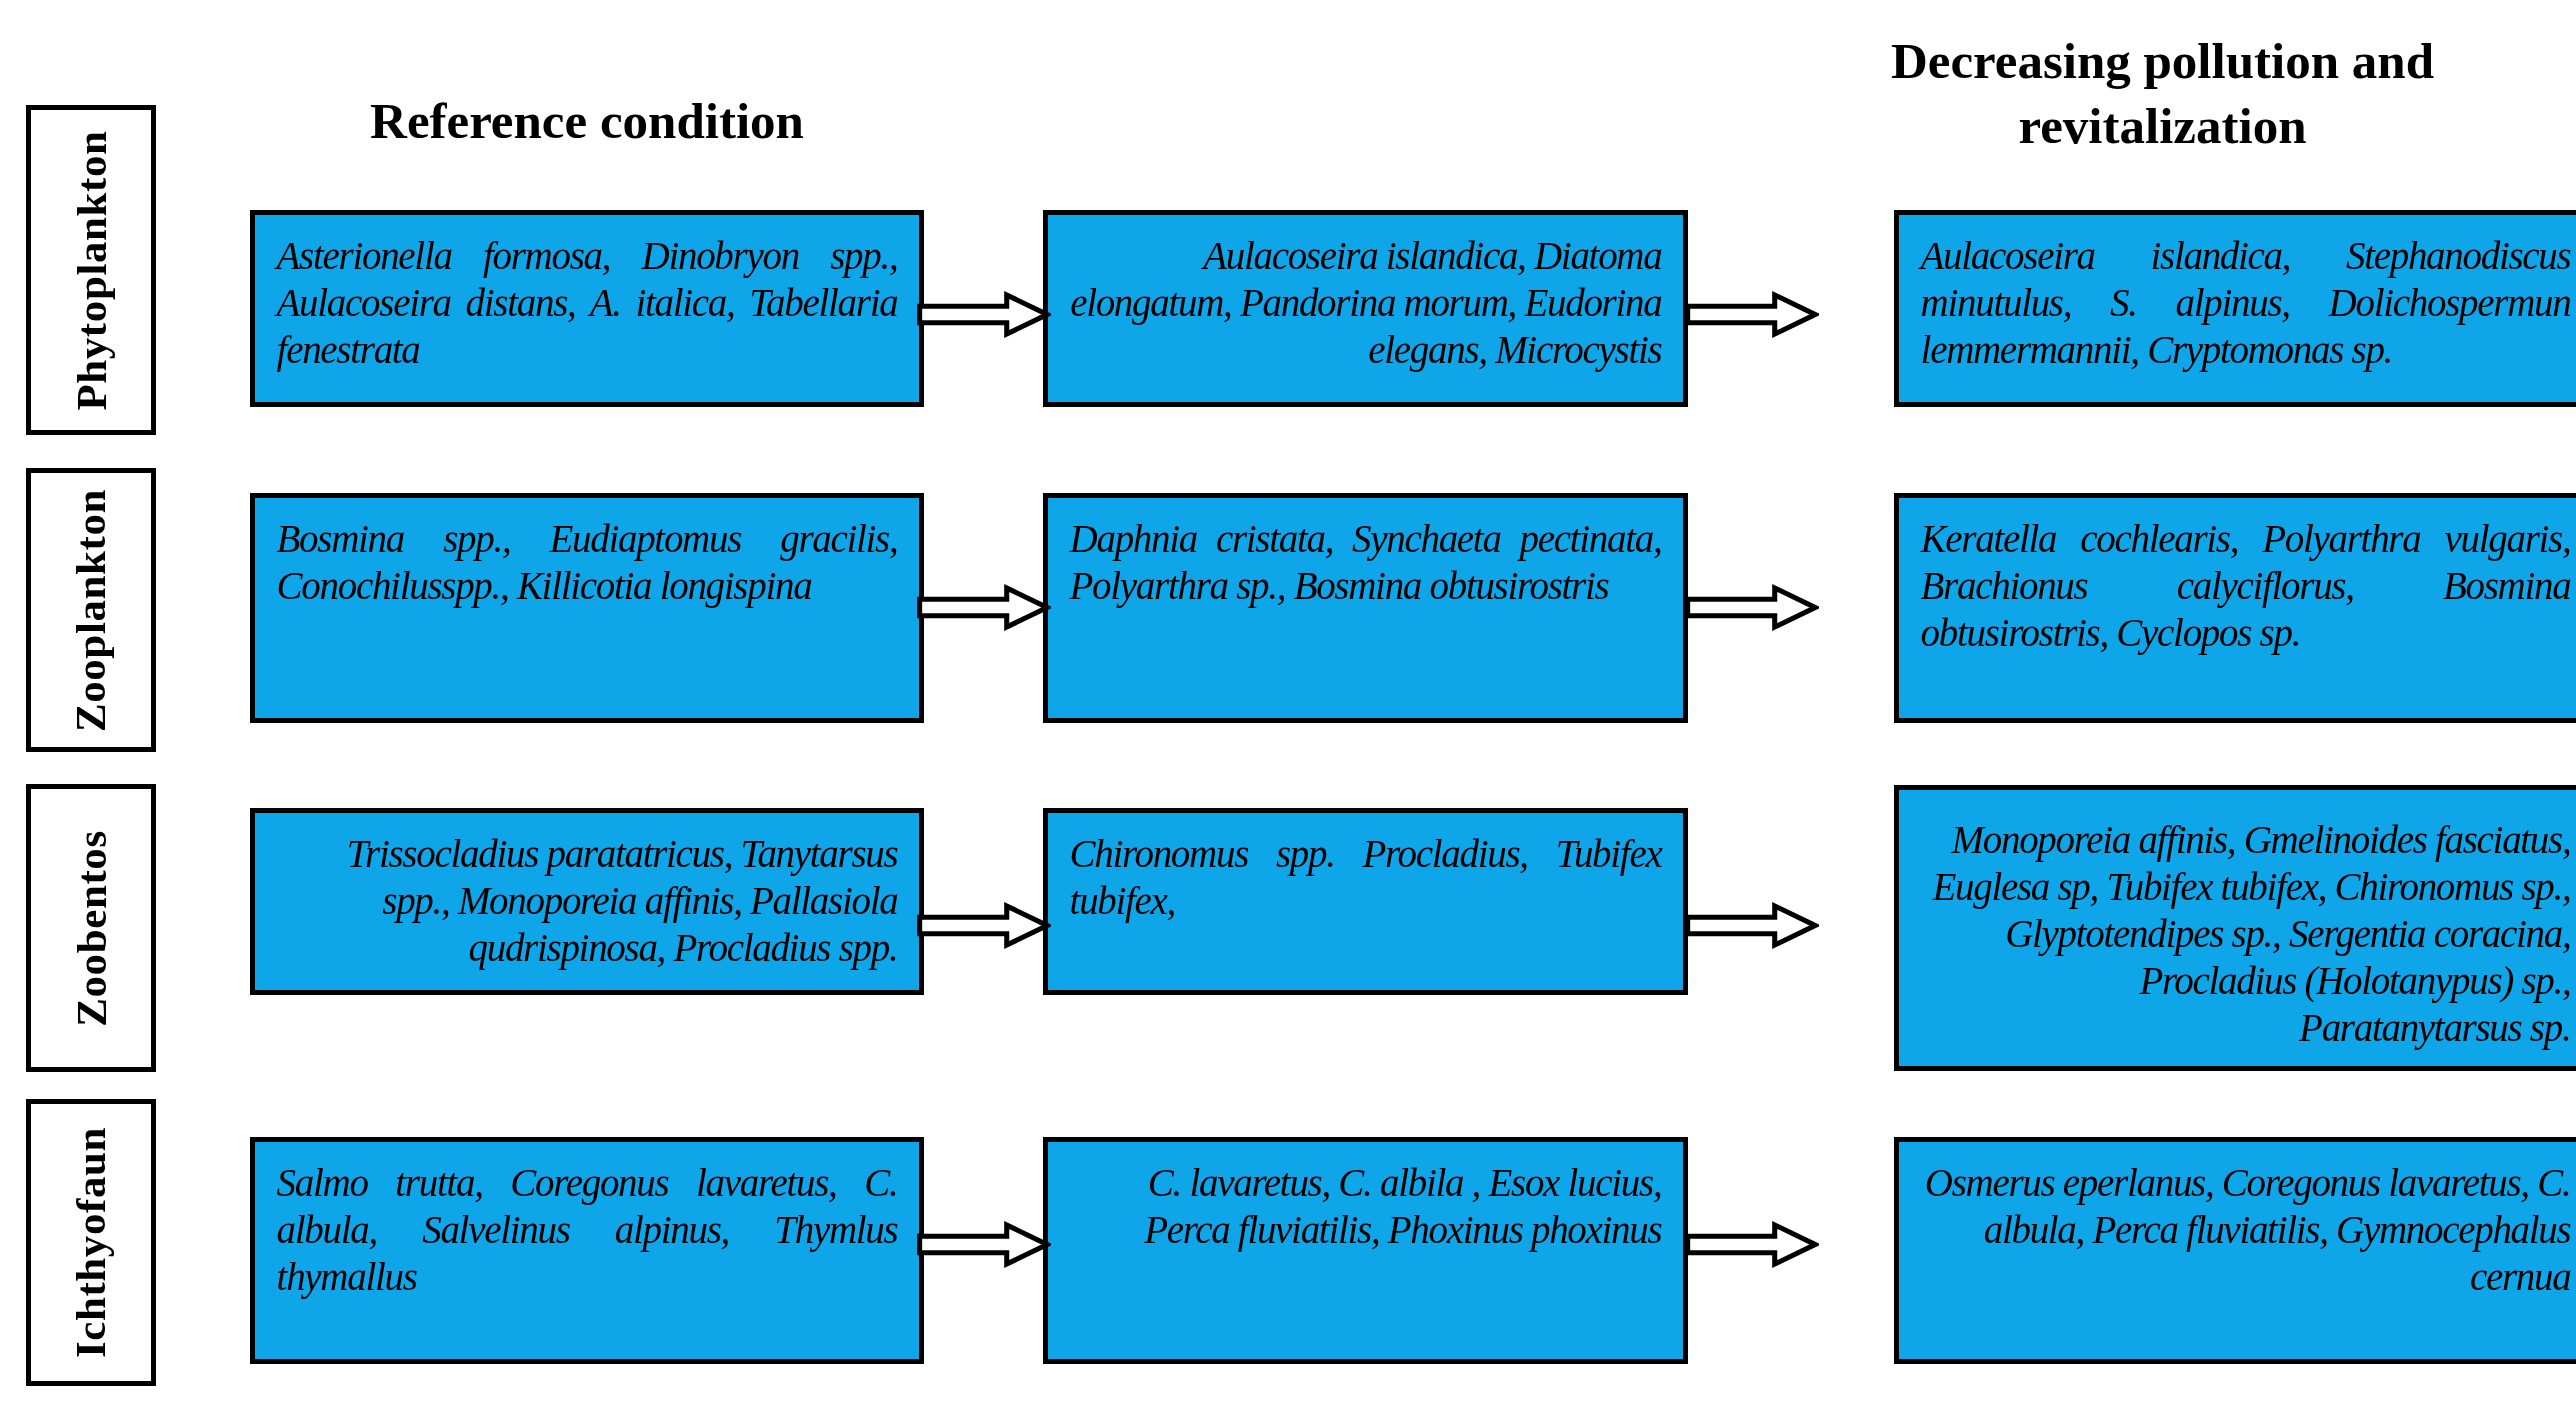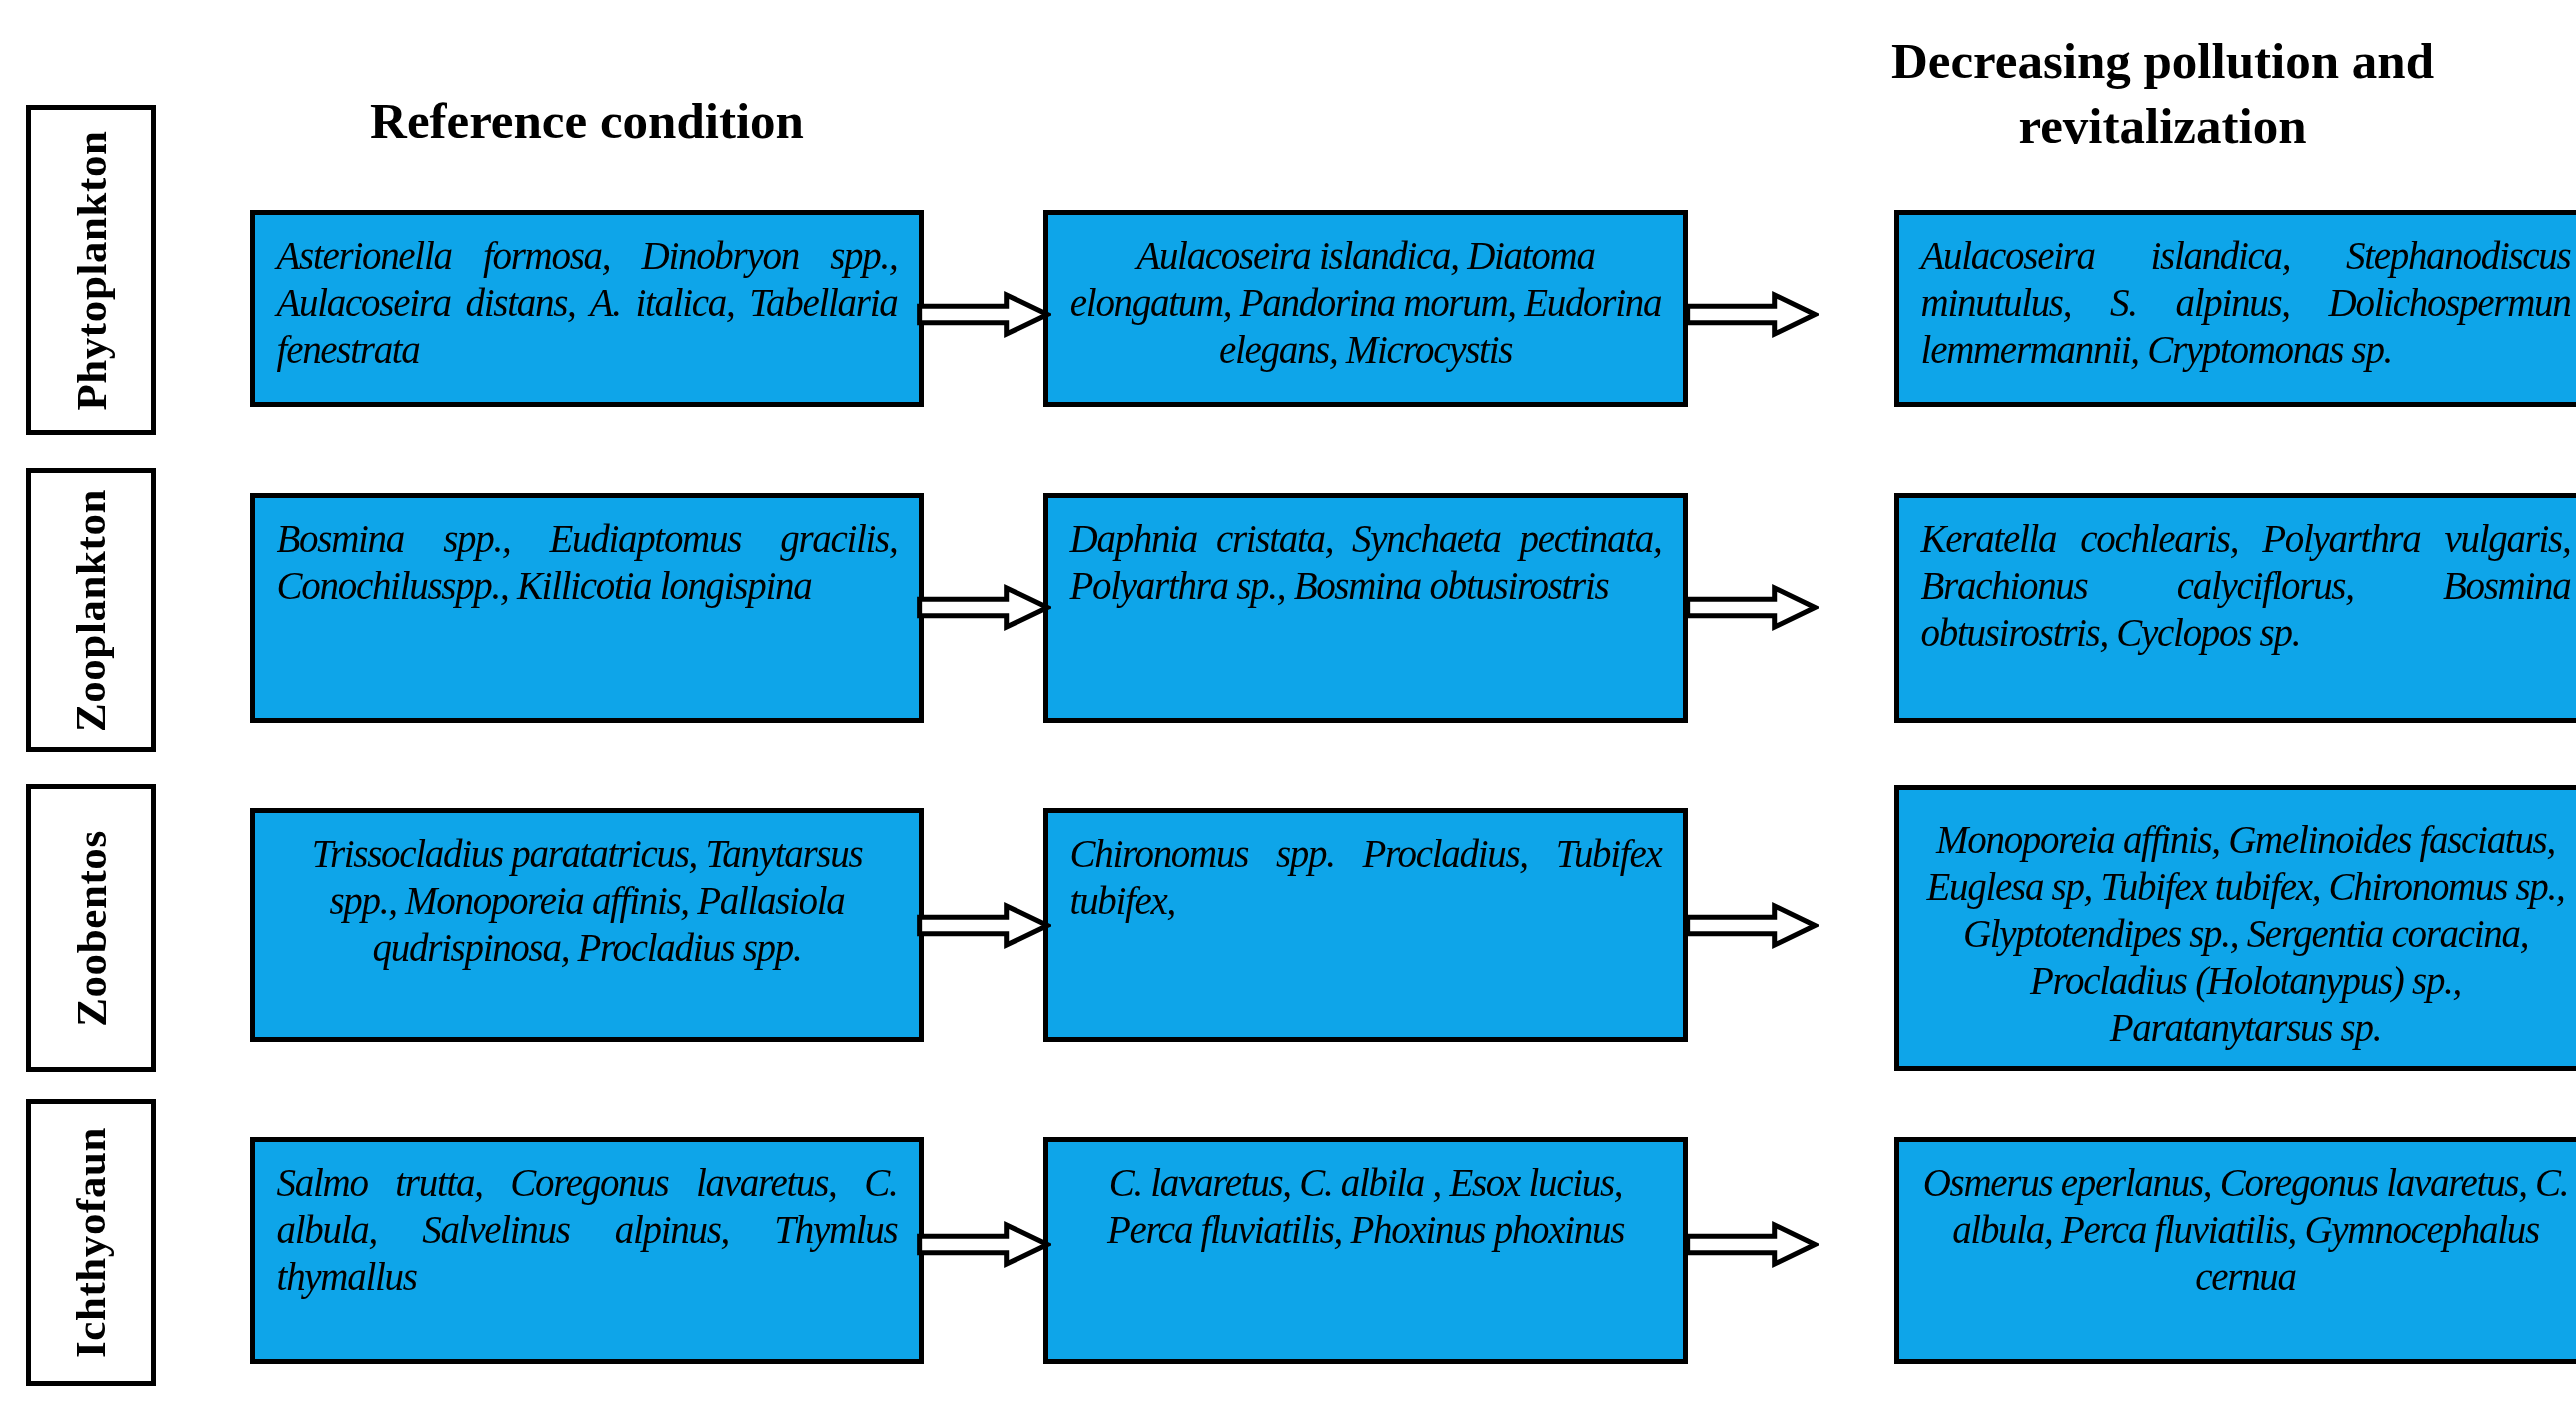--- a/index.html
+++ b/index.html
@@ -54,25 +54,25 @@
     line-height:47px;
     letter-spacing:-1.3px;
     padding:16.5px 21.6px;
     overflow:hidden;
   }
   .c1{left:250px;width:674px;}
   .c2{left:1043px;width:645px;}
   .c3{left:1894px;width:703px;}
   .r1{top:210px;height:197px;}
   .r2{top:493px;height:230px;}
-  .r3{top:808px;height:234px;}
+  .r3{top:808px;height:187px;}
   .r4{top:1137px;height:227px;}
   .r3c3{top:785px;height:286px;padding-top:25.5px;}
   .justify{text-align:justify;}
-  .center{text-align:center;}
+  .center{text-align:right;}
 
   
   .arrow{
     position:absolute;
     width:134px;height:53px;
   }
   .arrow svg{display:block;width:100%;height:100%;}
   .g1{left:917px;}
   .g2{left:1685px;}
   .ar1{top:288px;}

